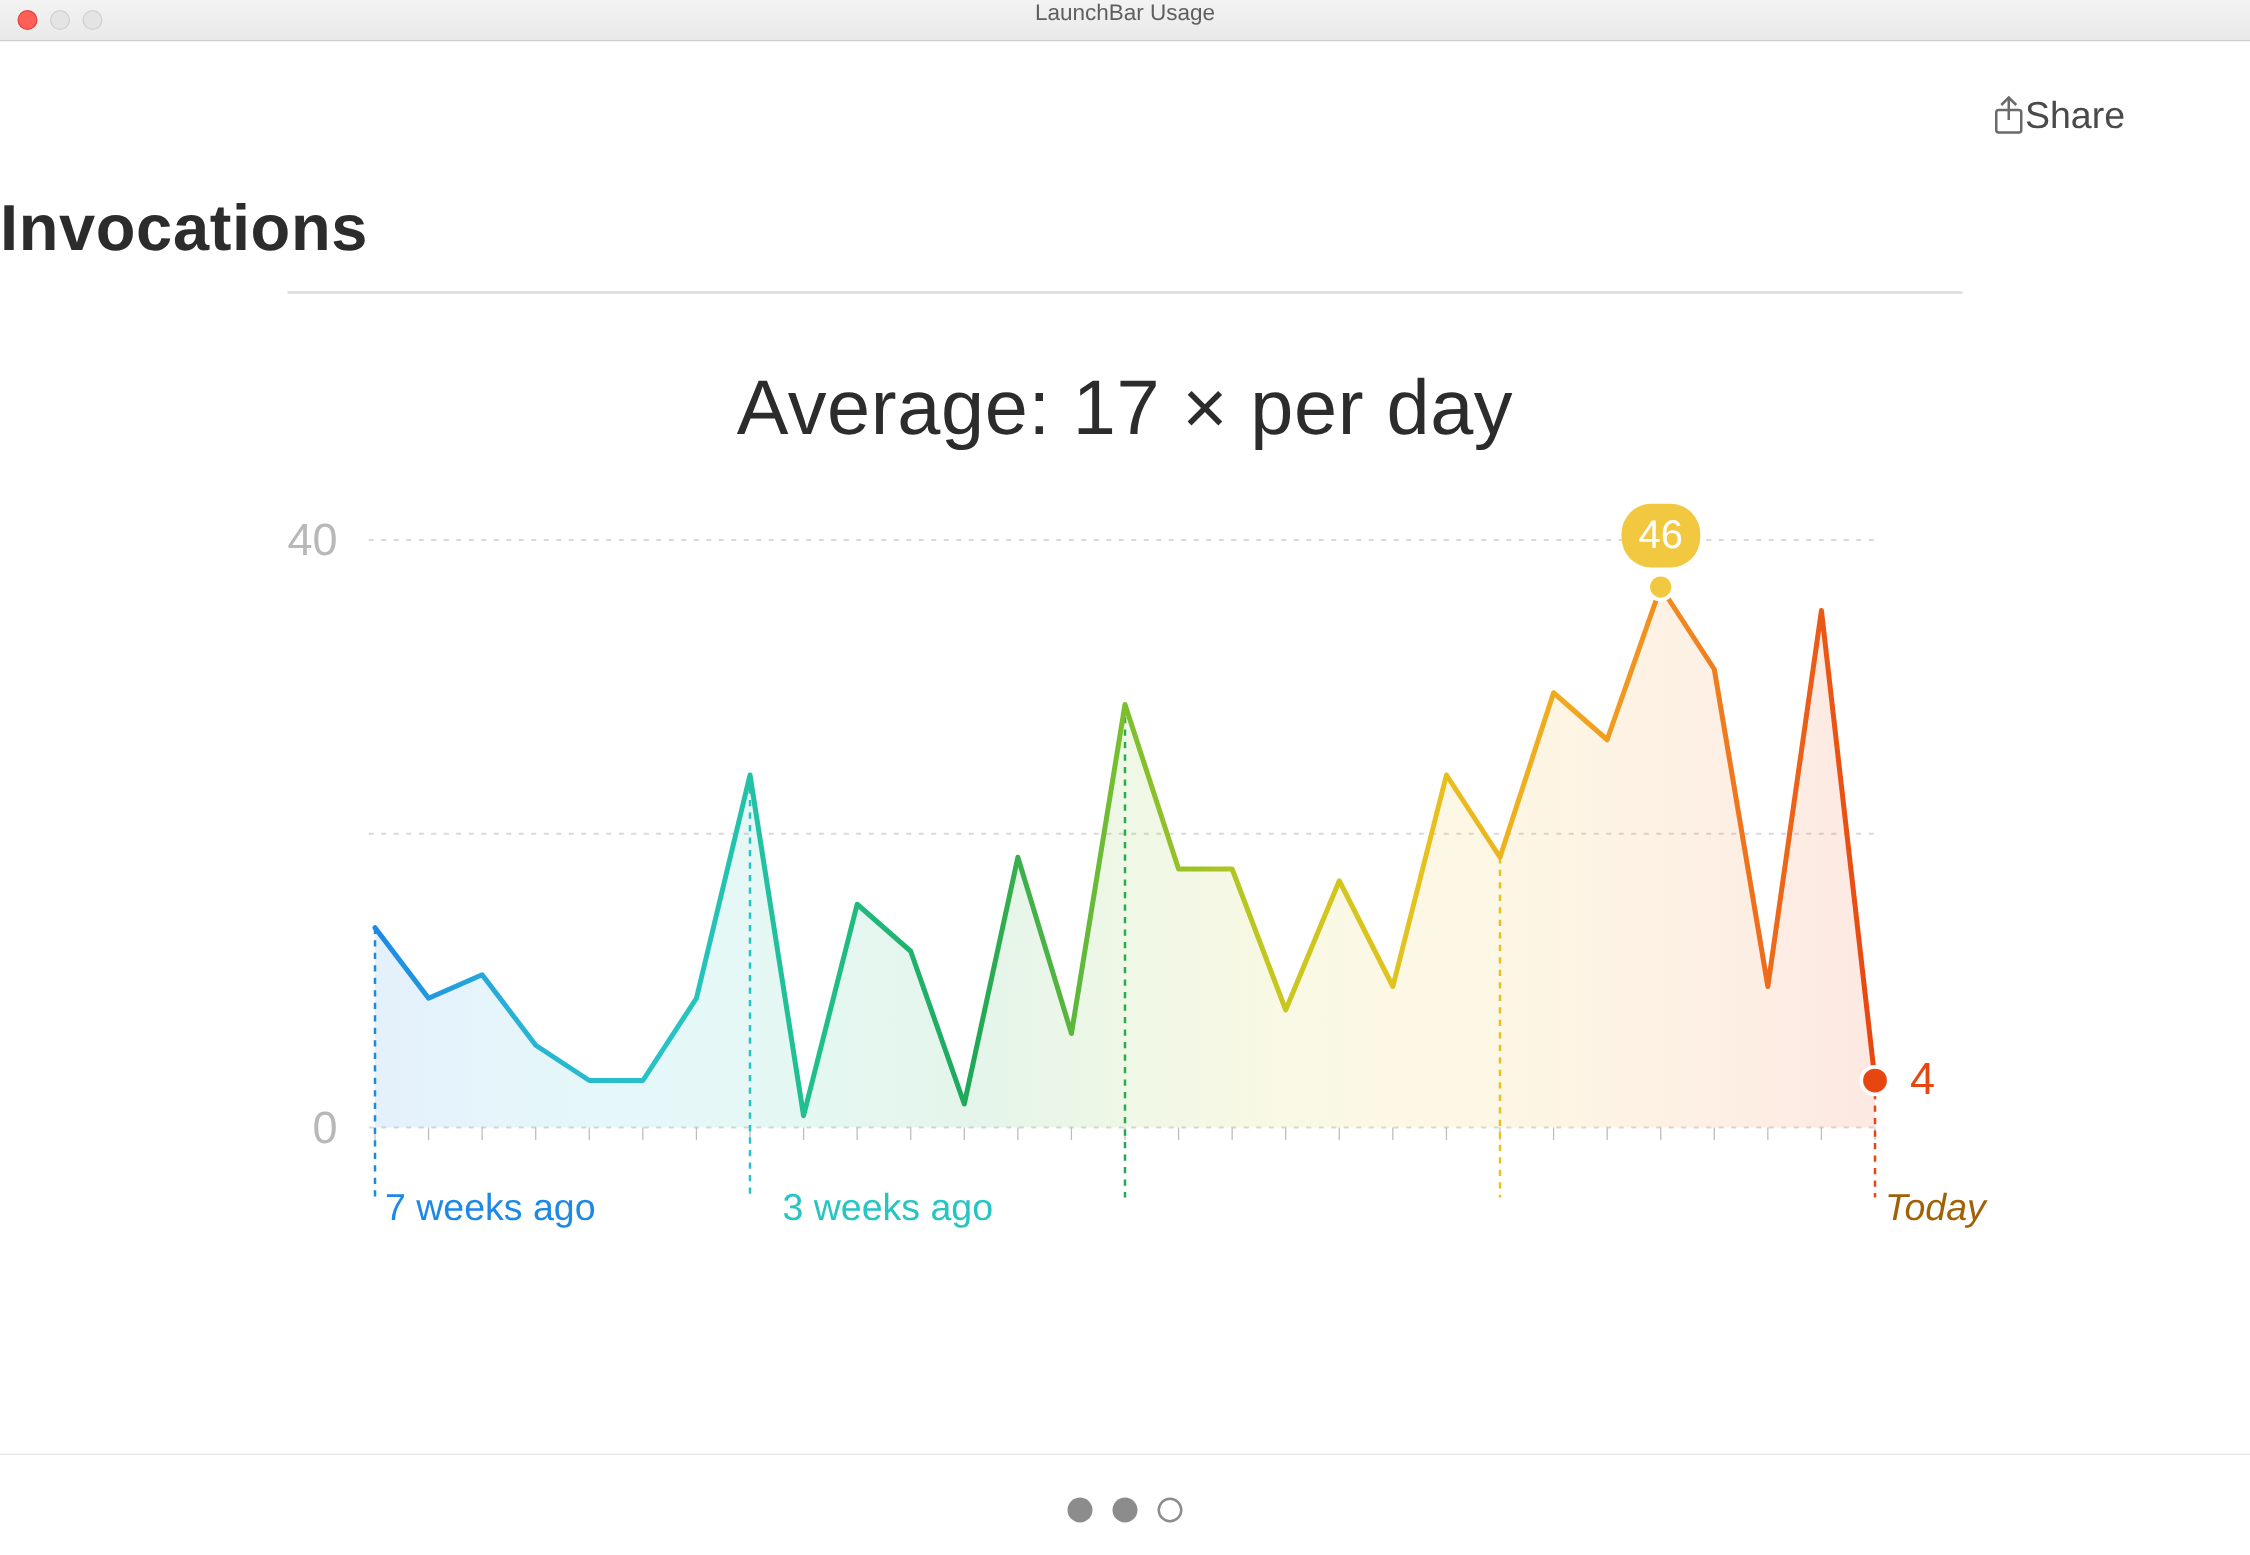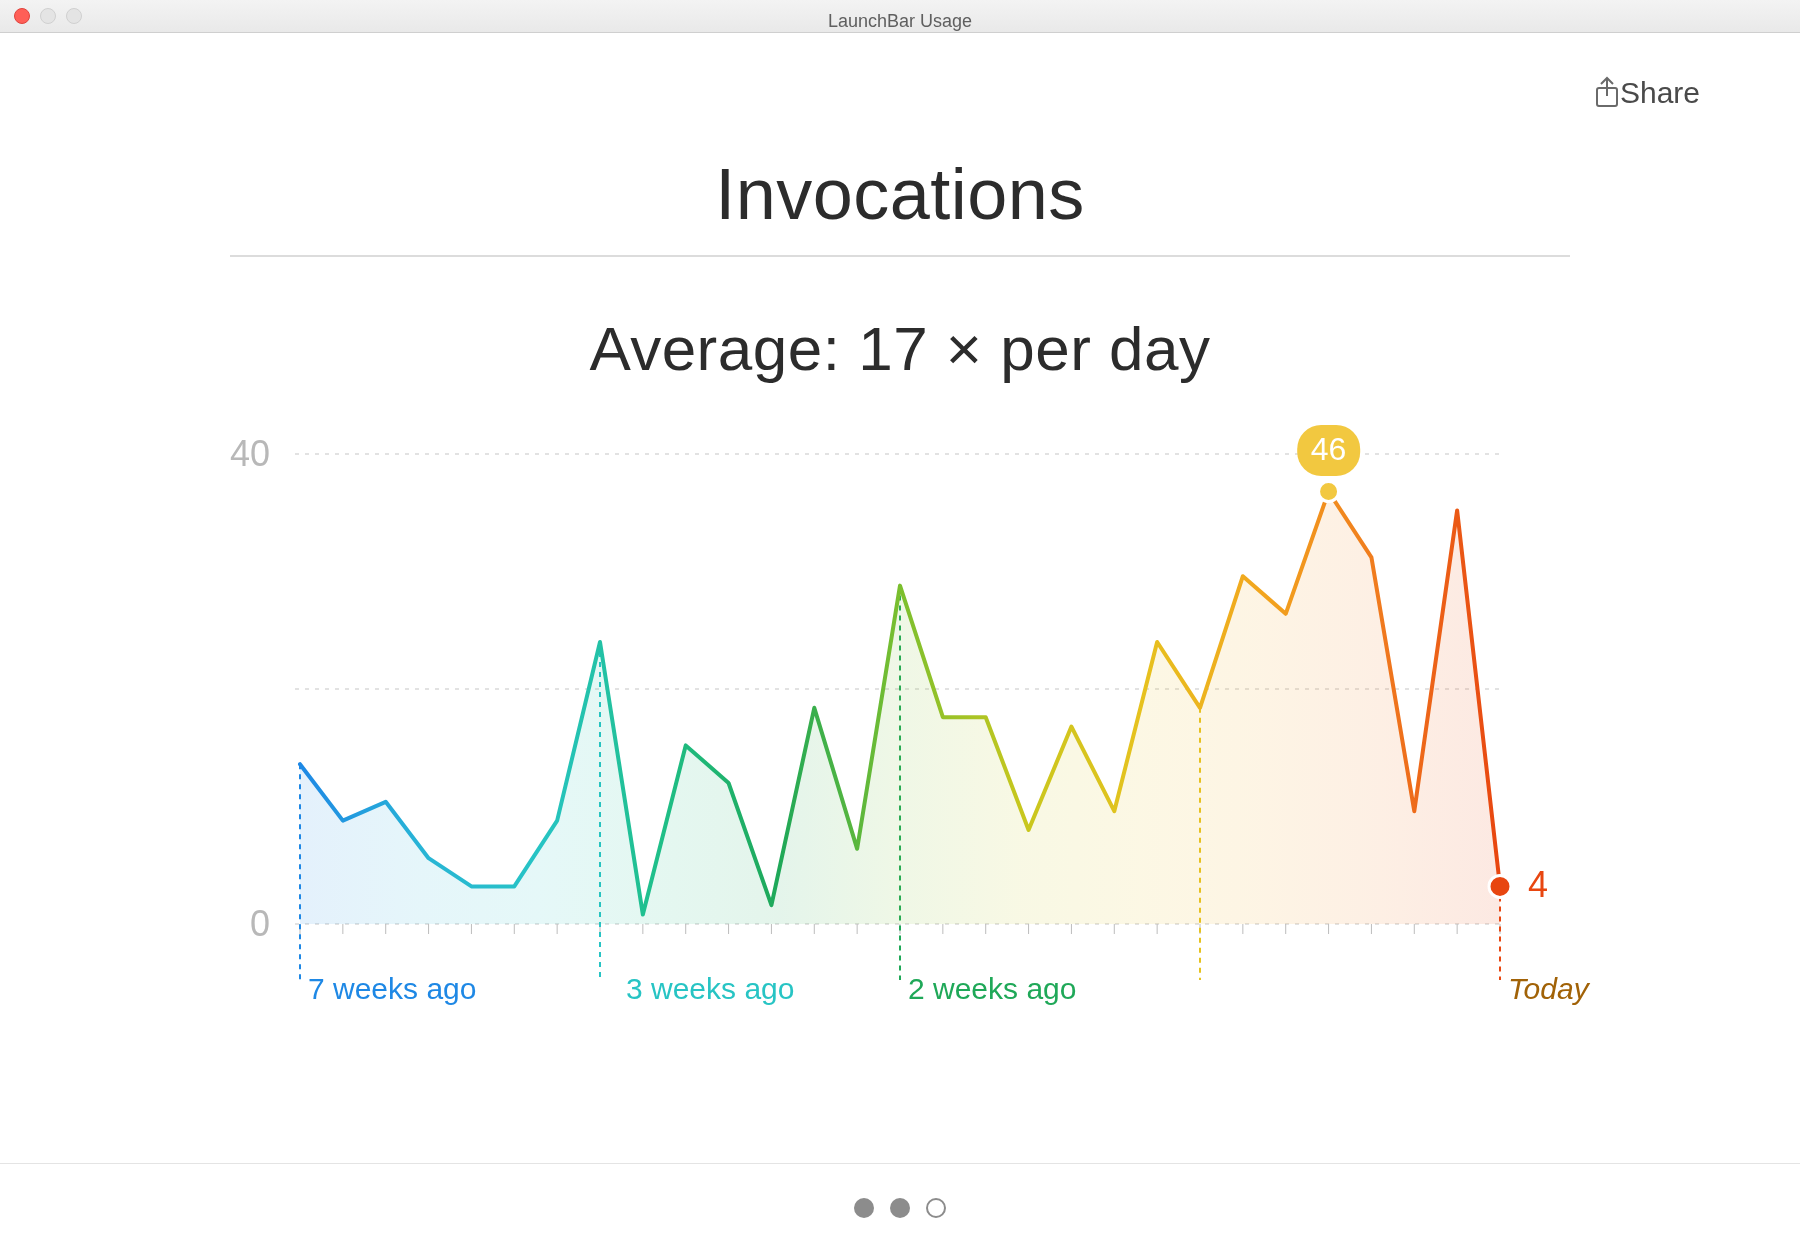--- a/index.html
+++ b/index.html
@@ -13,21 +13,21 @@
     overflow: hidden;
   }
 
   
   .title-bar {
     height: 32px;
     background: linear-gradient(#f3f3f3, #e9e9e9);
     border-bottom: 1px solid #cfcfcf;
     position: relative;
     display: flex;
-    align-items: flex-end;
+    align-items: flex-start;
     justify-content: center;
     font-size: 18px;
     color: #5f5f5f;
   }
   .traffic-lights {
     position: absolute;
     left: 14px;
     top: 8px;
     display: flex;
     gap: 10px;
@@ -49,23 +49,22 @@
     top: 76px;
     display: flex;
     align-items: center;
     font-size: 30px;
     color: #4a4a4a;
     cursor: pointer;
   }
 
   
   .page-title {
-    font-size: 72px;
-    font-weight: 400;
-    text-align: center;
+    font-size: 52px;
+    font-weight: 700;
     margin: 120px auto 20px auto;
     letter-spacing: 0.5px;
   }
   .title-rule {
     width: 1340px;
     margin: 0 auto;
     border: none;
     border-top: 2px solid #dcdcdc;
   }
   .subtitle {
@@ -243,21 +242,20 @@
       <path d="M 0 310.2 L 42.857142857142854 366.6 L 85.71428571428571 347.8 L 128.57142857142856 404.2 L 171.42857142857142 432.4 L 214.28571428571428 432.4 L 257.1428571428571 366.6 L 300 188 L 342.85714285714283 460.6 L 385.7142857142857 291.4 L 428.57142857142856 329 L 471.42857142857144 451.2 L 514.2857142857142 253.79999999999998 L 557.1428571428571 394.8 L 600 131.60000000000002 L 642.8571428571429 263.2 L 685.7142857142857 263.2 L 728.5714285714286 376 L 771.4285714285714 272.6 L 814.2857142857143 357.2 L 857.1428571428571 188 L 900 253.79999999999998 L 942.8571428571429 122.19999999999999 L 985.7142857142857 159.8 L 1028.5714285714284 37.599999999999966 L 1071.4285714285716 103.39999999999998 L 1114.2857142857142 357.2 L 1157.142857142857 56.39999999999998 L 1200 432.4 " fill="none" stroke="url(#lineGrad)" stroke-width="4" stroke-linejoin="round" stroke-linecap="round"></path>
       <circle cx="1028.5714285714284" cy="37.599999999999966" r="10" fill="#f2c840" stroke="#fff" stroke-width="3"></circle>
       <circle cx="1200" cy="432.4" r="11" fill="#e84610" stroke="#fff" stroke-width="3"></circle>
     </svg>
 <div class="callout" style="left: 1028.57px; top: 21.6px; background: rgb(242, 200, 64);">46</div>
     <div class="today-value" style="left: 1228px; top: 410.4px;">4</div>
     <div class="y-tick" style="top: 470px;">0</div>
     <div class="y-tick" style="top: 0px;">40</div>
     <div class="x-label" style="color: rgb(30, 136, 229); left: 8px;">7 weeks ago</div>
     <div class="x-label" style="color: rgb(39, 196, 196); left: 308px; margin-left: 18px;">3 weeks ago</div>
-    <div class="x-label" style="color: rgb(31, 168, 88); left: 608px;">2 weeks ago</div>
     <div class="x-label" style="color: #a16207; left: 1208px; font-style: italic;">Today</div>
   </div>
 
 <hr class="bottom-divider">
 <div class="pager">
   <div class="dot dot-filled"></div>
   <div class="dot dot-filled"></div>
   <div class="dot dot-hollow"></div>
 </div>
 

